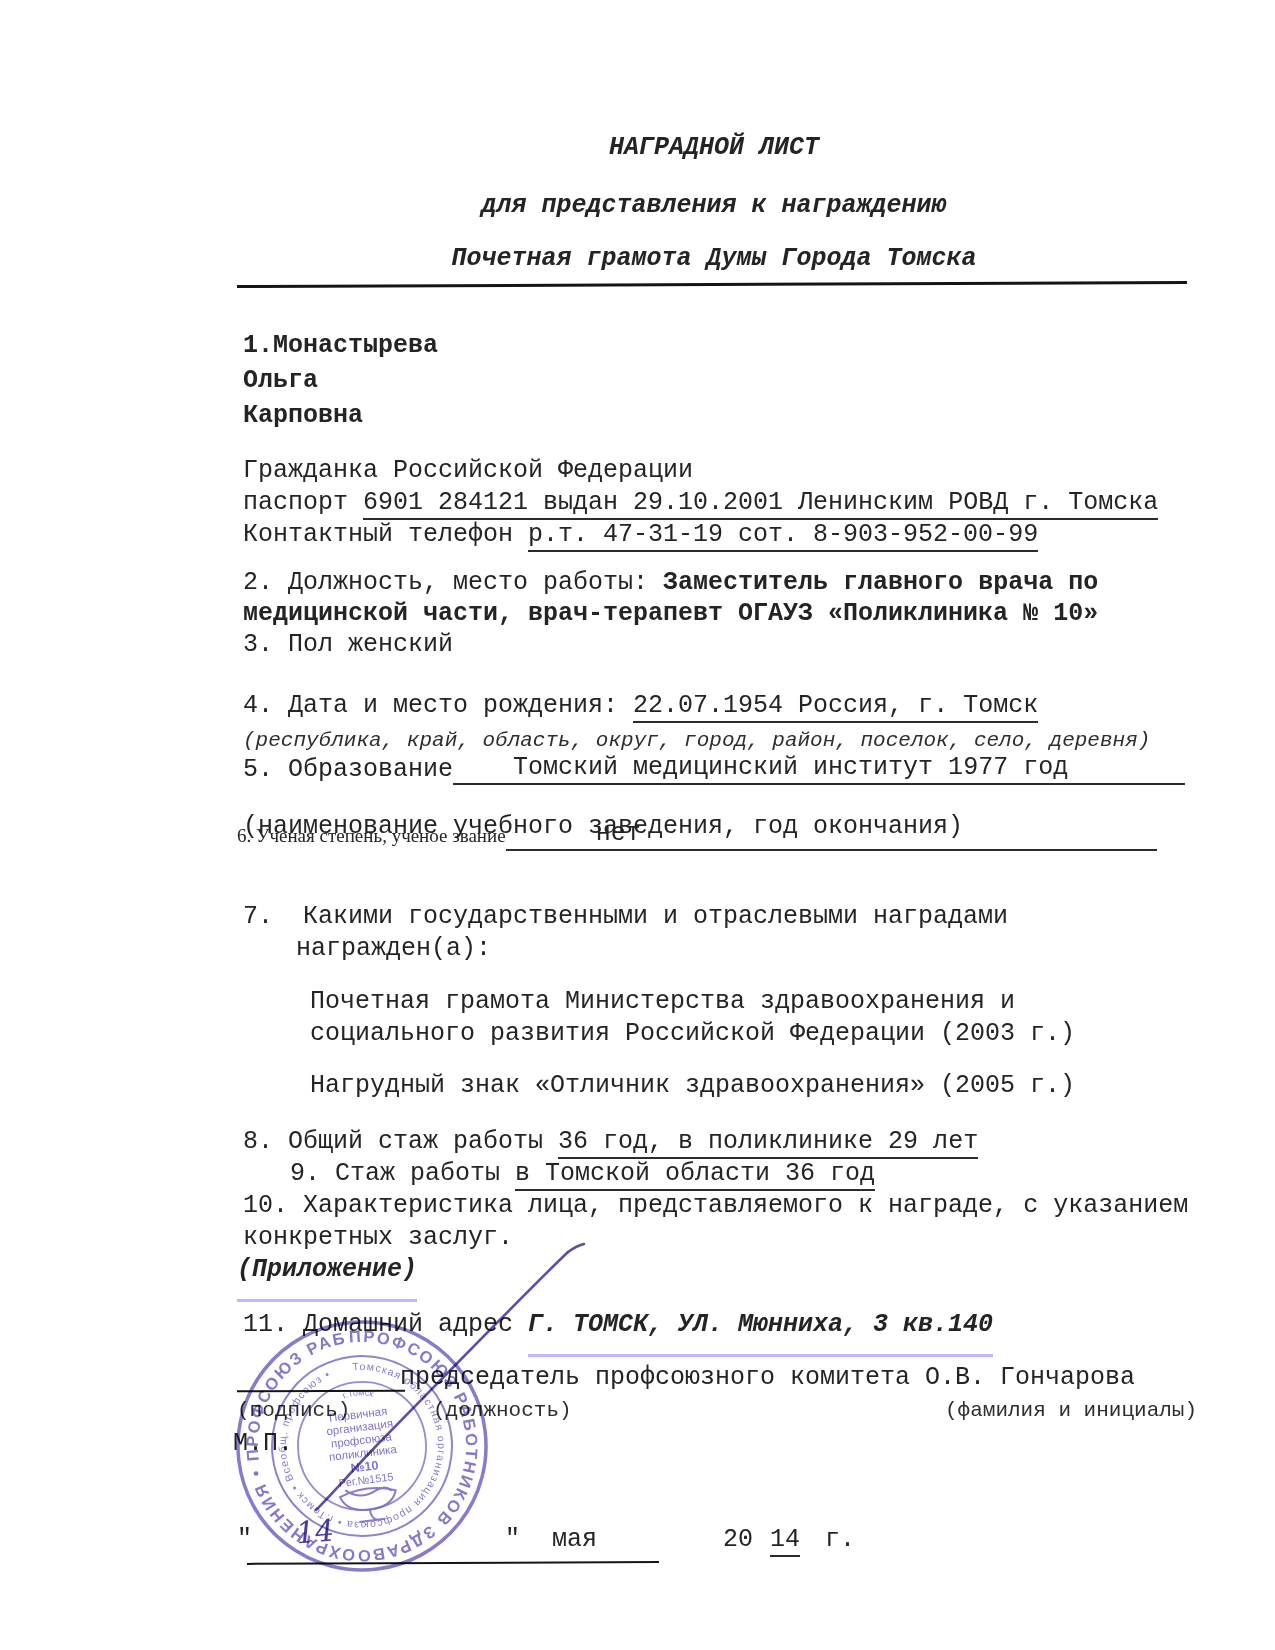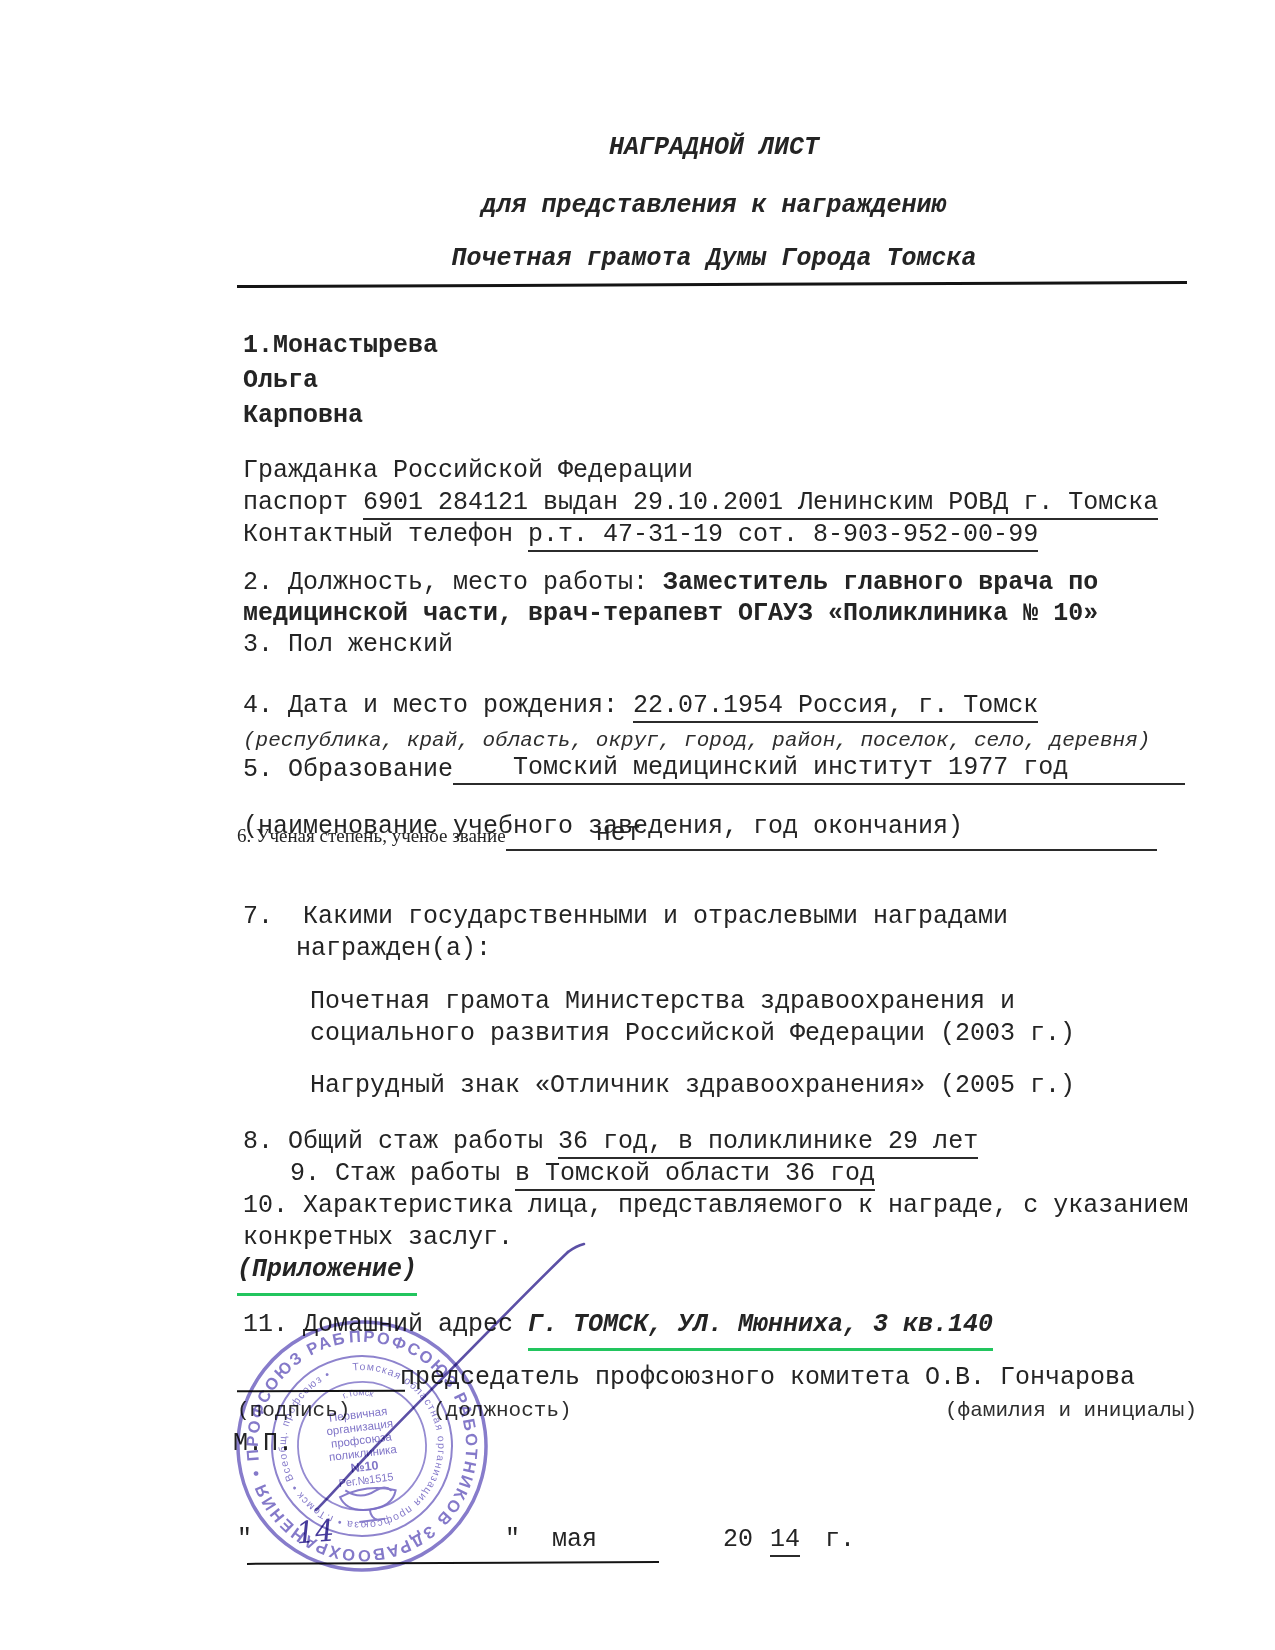--- a/index.html
+++ b/index.html
@@ -13,21 +13,21 @@
     position:absolute; white-space:pre;
     font:25px/31px "Liberation Mono","DejaVu Sans Mono",monospace;
     color:#242424; letter-spacing:0;
   }
   .center { left:243px; width:942px; text-align:center; }
   .b { font-weight:bold; }
   .i { font-style:italic; }
   .small { font-size:21px; line-height:26px; letter-spacing:0; color:#2e2e2e; }
   .serif { font-family:"Liberation Serif","DejaVu Serif",serif; font-size:19px; }
   .u  { border-bottom:2px solid #2b2b2b; padding-bottom:1px; }
-  .u3 { border-bottom:3px solid #22c55e; padding-bottom:9px; }
+  .u3 { border-bottom:3px solid #c4b5fd; padding-bottom:15px; }
   .rule {
     position:absolute; border-top:3px solid #141414; height:0;
     transform:rotate(-0.25deg);
   }
   .flexrow { position:absolute; display:flex; align-items:flex-end; }
   .fill { flex:1; border-bottom:2px solid #2b2b2b; white-space:pre; }
   .stamp-wrap {
     position:absolute; left:228px; top:1312px; width:268px; height:268px;
     transform:rotate(-7deg); mix-blend-mode:multiply; opacity:0.93;
   }

